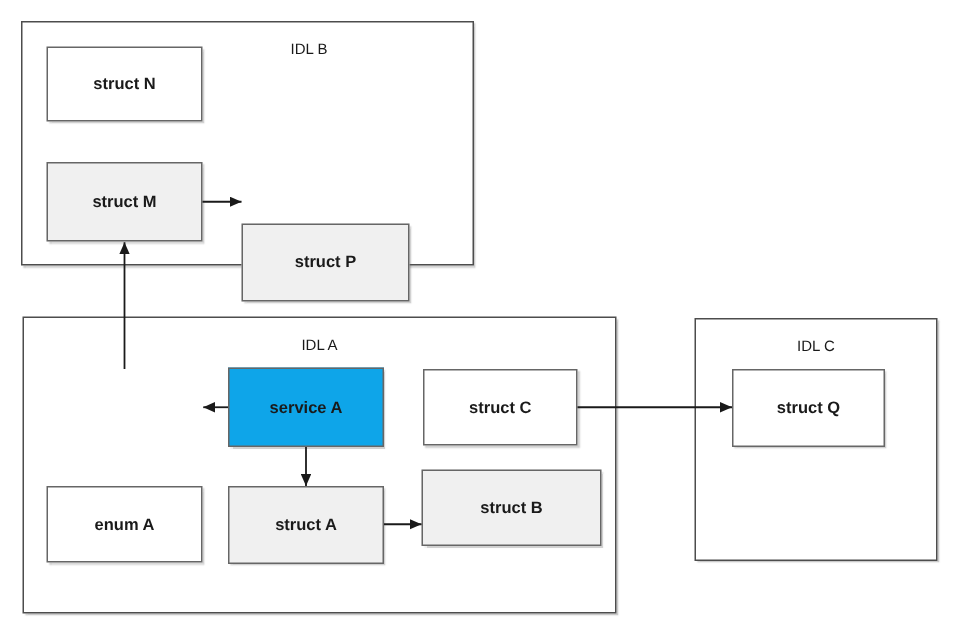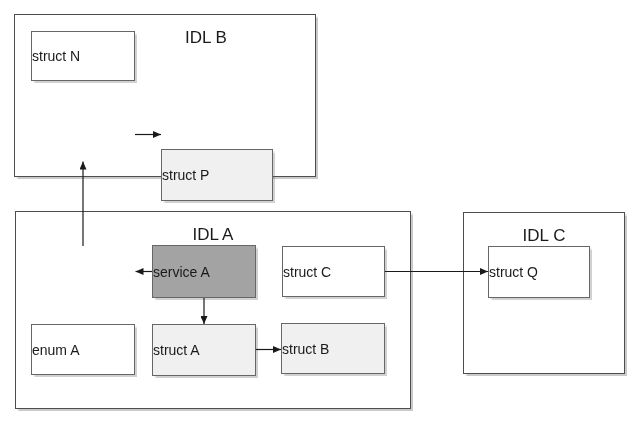--- a/index.html
+++ b/index.html
@@ -26,54 +26,55 @@
   }
   .c-idlb { left: 14px;  top: 14px;  width: 302px; height: 163px; }
   .c-idla { left: 15px;  top: 211px; width: 396px; height: 198px; }
   .c-idlc { left: 463px; top: 212px; width: 162px; height: 162px; padding-left: 12px; }
   .container-title {
     position: absolute;
     top: 13px;
     left: 0;
     right: 0;
     text-align: center;
-    font-size: 17px;
+    font-size: 10px;
     color: #1a1a1a;
     white-space: nowrap;
   }
   .c-idlb .container-title { left: 82px; } 
 
   
   .node {
     position: absolute;
     box-sizing: border-box;
     border: 1.3px solid #666666;
     background: #ffffff;
     display: flex;
     align-items: center;
-    justify-content: flex-start;
-    font-size: 14px;
+    justify-content: center;
+    font-size: 11px;
     color: #1a1a1a;
     box-shadow: 1.5px 1.5px 1px rgba(102,102,102,0.3);
     z-index: 2;
     white-space: nowrap;
+    font-weight: bold;
   }
   .fill-light  { background: #f0f0f0; }
-  .fill-medium { background: #a3a3a3; }
+  .fill-medium { background: #0ea5e9; }
   .fill-white  { background: #ffffff; }
 
   .n-structn  { left: 31px;  top: 31px;  width: 104px; height: 50px; }
   .n-structm  { left: 31px;  top: 108px; width: 104px; height: 53px; }
   .n-structp  { left: 161px; top: 109px; width: 112px; height: 52px; margin-top: 40px; }
   .n-structd  { left: 31px;  top: 246px; width: 104px; height: 51px; }
   .n-servicea { left: 152px; top: 245px; width: 104px; height: 53px; }
   .n-structc  { left: 282px; top: 246px; width: 103px; height: 51px; }
   .n-enuma    { left: 31px;  top: 324px; width: 104px; height: 51px; }
   .n-structa  { left: 152px; top: 324px; width: 104px; height: 52px; }
-  .n-structb  { left: 281px; top: 323px; width: 104px; height: 51px; }
+  .n-structb  { left: 281px; top: 313px; width: 120px; height: 51px; }
   .n-structq  { left: 488px; top: 246px; width: 102px; height: 52px; }
 
   
   .edges {
     position: absolute;
     left: 0;
     top: 0;
     width: 640px;
     height: 428px;
     z-index: 3;
@@ -96,20 +97,23 @@
   <div class="container c-idla">
     <div class="container-title">IDL A</div>
   </div>
 
   <div class="container c-idlc">
     <div class="container-title">IDL C</div>
   </div>
 
   <div class="node n-structn fill-white">
     <span>struct N</span>
+  </div>
+  <div class="node n-structm fill-light">
+    <span>struct M</span>
   </div>
   <div class="node n-structp fill-light">
     <span>struct P</span>
   </div>
   <div class="node n-servicea fill-medium">
     <span>service A</span>
   </div>
   <div class="node n-structc fill-white">
     <span>struct C</span>
   </div>

